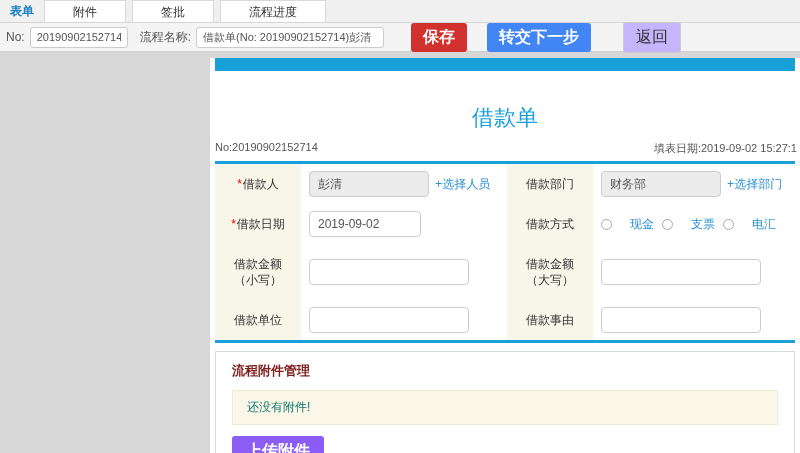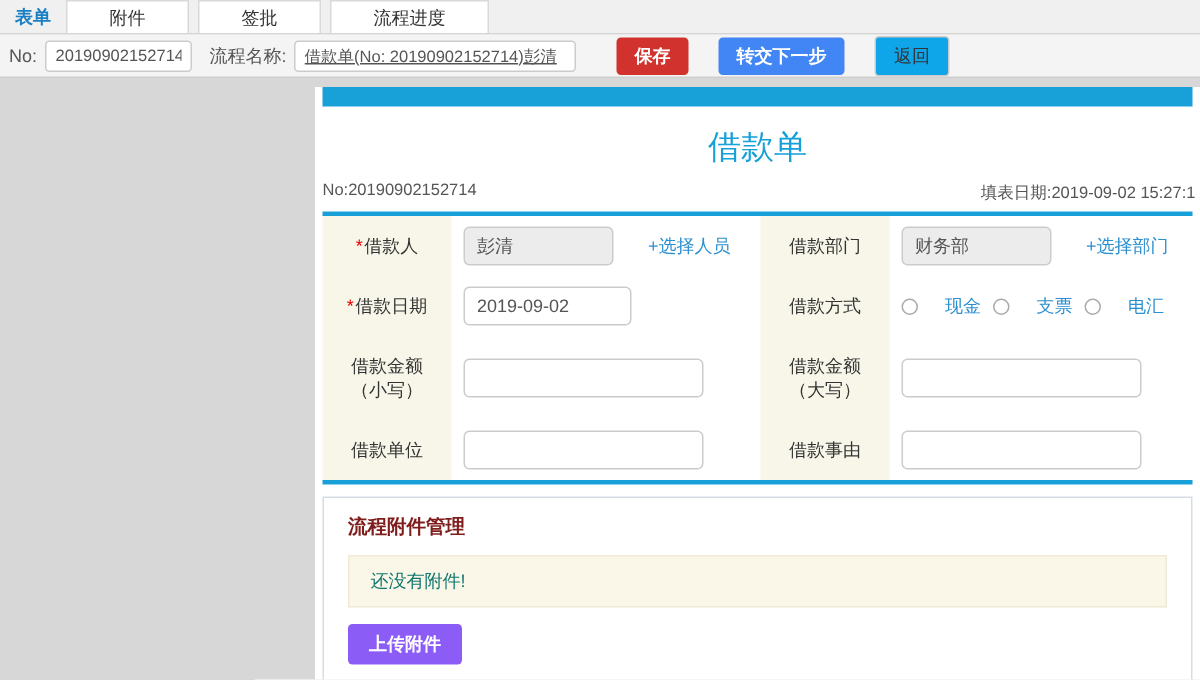--- a/index.html
+++ b/index.html
@@ -16,53 +16,53 @@
   .tab.boxed { background:#fff; border:1px solid #d9d9d9; border-bottom:none;
                margin-right:6px; color:#333; }
   
   .toolbar { background:#f4f4f4; border-bottom:1px solid #cfcfcf; height:29px;
              display:flex; align-items:center; padding:0 6px; }
   .lbl { color:#555; margin-right:5px; white-space:nowrap; }
   .tb-input { height:21px; border:1px solid #ccc; border-radius:3px; background:#fff;
               padding:0 6px; font-size:11px; color:#555;
               font-family:"Liberation Sans","DejaVu Sans",sans-serif; }
   .no-input { width:98px; margin-right:12px; }
-  .name-input { width:188px;text-decoration:underline; }
-  .btn { border:none; border-radius:3px; font-size:12px; font-weight:bold;
+  .name-input { width:188px; }
+  .btn { border:none; border-radius:3px; font-size:16px; font-weight:bold;
          padding:4px 12px; cursor:pointer;
          font-family:Liberation Sans, sans-serif; }
   .btn.red { background:var(--red,#d2322d); color:#fff; margin-left:27px; }
   .btn.blue { background:var(--blue,#4285f4); color:#fff; margin-left:20px; }
-  .btn.plain { background:#0ea5e9; border:1px solid #ccc; color:#333;
-               font-weight:normal; margin-left:20px; }
+  .btn.plain { background:#c4b5fd; border:1px solid #ccc; color:#333;
+               font-weight:normal; margin-left:32px; }
   
   .content { padding:6px 0 0 210px; height:401px; }
   .panel { background:#fff; min-height:500px; }
   .bluebar { height:13px; background:var(--accent,#18a0d8); margin:0 5px; }
   .form-title { text-align:center; color:var(--accent,#18a0d8); font-size:22px;
-                padding:12px 0 8px; }
+                padding:12px 0 8px;margin-top:20px; }
   .meta { display:flex; justify-content:space-between; font-size:11px; color:#555;
           padding:0 3px 5px 5px; white-space:nowrap; }
   .divider { border-top:3px solid var(--accent,#18a0d8); margin:0 5px; }
   
   .grid { display:grid; grid-template-columns:86px 206px 86px 1fr;
           margin:0 5px; }
   .g-label { background:var(--label-bg,#f7f6e9); text-align:center;
              display:flex; align-items:center; justify-content:center;
              padding:12px 8px; line-height:16px; }
   .g-field { display:flex; align-items:center; padding:4px 8px; min-height:33px; }
   .req { color:#e00; margin-right:1px; }
   .f-input { height:26px; border:1px solid #ccc; border-radius:4px; background:#fff;
              padding:0 8px; font-size:12px; color:#555;
              font-family:"Liberation Sans","DejaVu Sans",sans-serif; }
-  .f-input.readonly { background:#ececec; width:100px; }
+  .f-input.readonly { background:#ececec; width:120px; }
   .f-input.date { width:112px; }
   .f-input.empty { width:160px; }
-  .link { color:var(--link,#2b8fd0); margin-left:23px; cursor:pointer;
-          text-decoration:none; white-space:nowrap; }
+  .link { color:var(--link,#2b8fd0); margin-left:6px; cursor:pointer;
+          text-decoration:none; white-space:nowrap;font-family:Liberation Mono, monospace; }
   .radio-group { display:flex; align-items:center; gap:8px; }
   .radio-opt { display:flex; align-items:center; color:var(--link,#2b8fd0);
                cursor:pointer;gap:16px; }
   .radio-circle { width:11px; height:11px; border:1px solid #aaa; border-radius:50%;
                   background:#fff; margin-right:2px; flex:0 0 auto; }
   
   .section { margin:8px 5px 0; padding:10px 16px 13px; }
   .section.attach { border:1px solid #d6dce4; }
   .section.approval { border:1px solid #d9a7a7; min-height:200px; }
   .sec-title { font-weight:bold; font-size:13px; }

